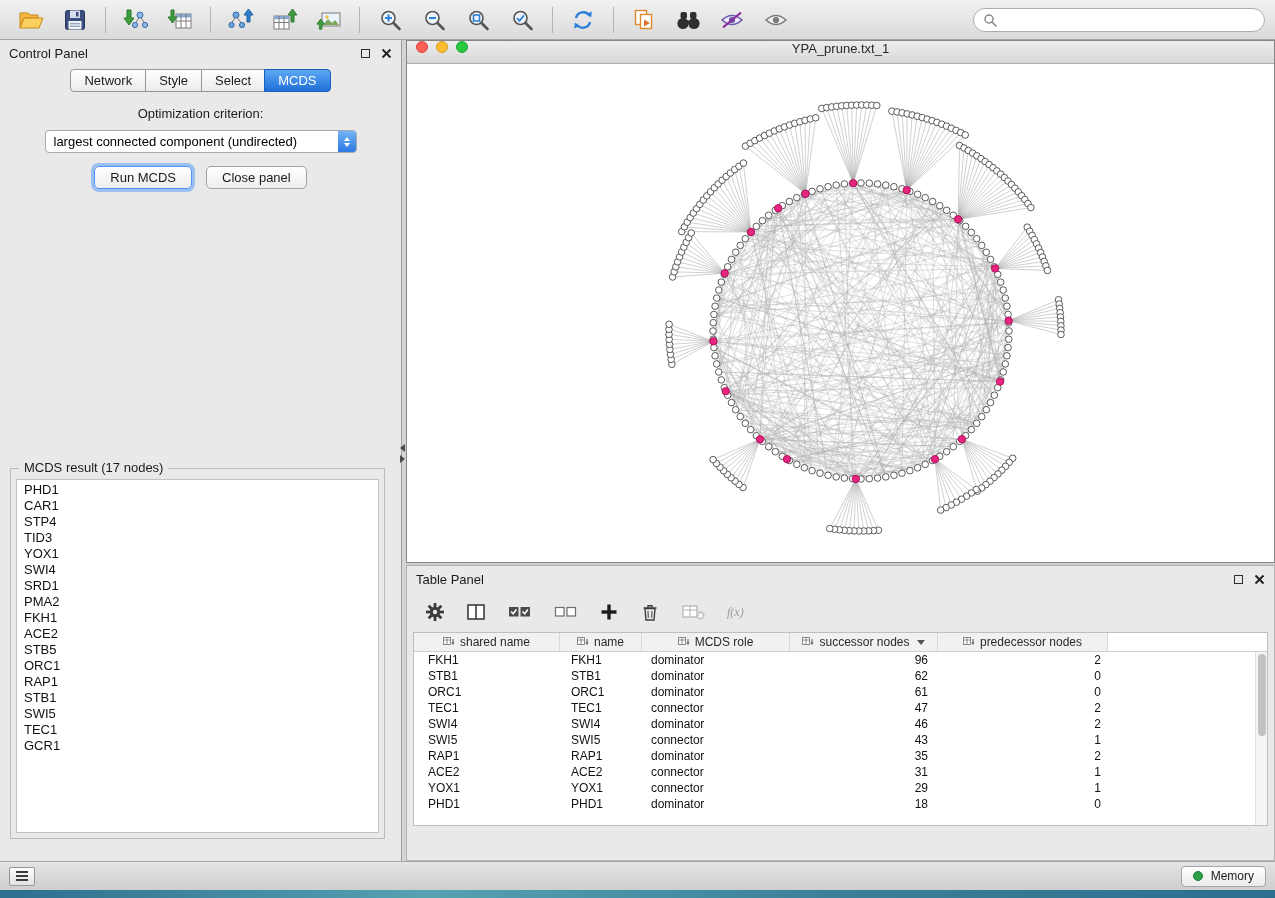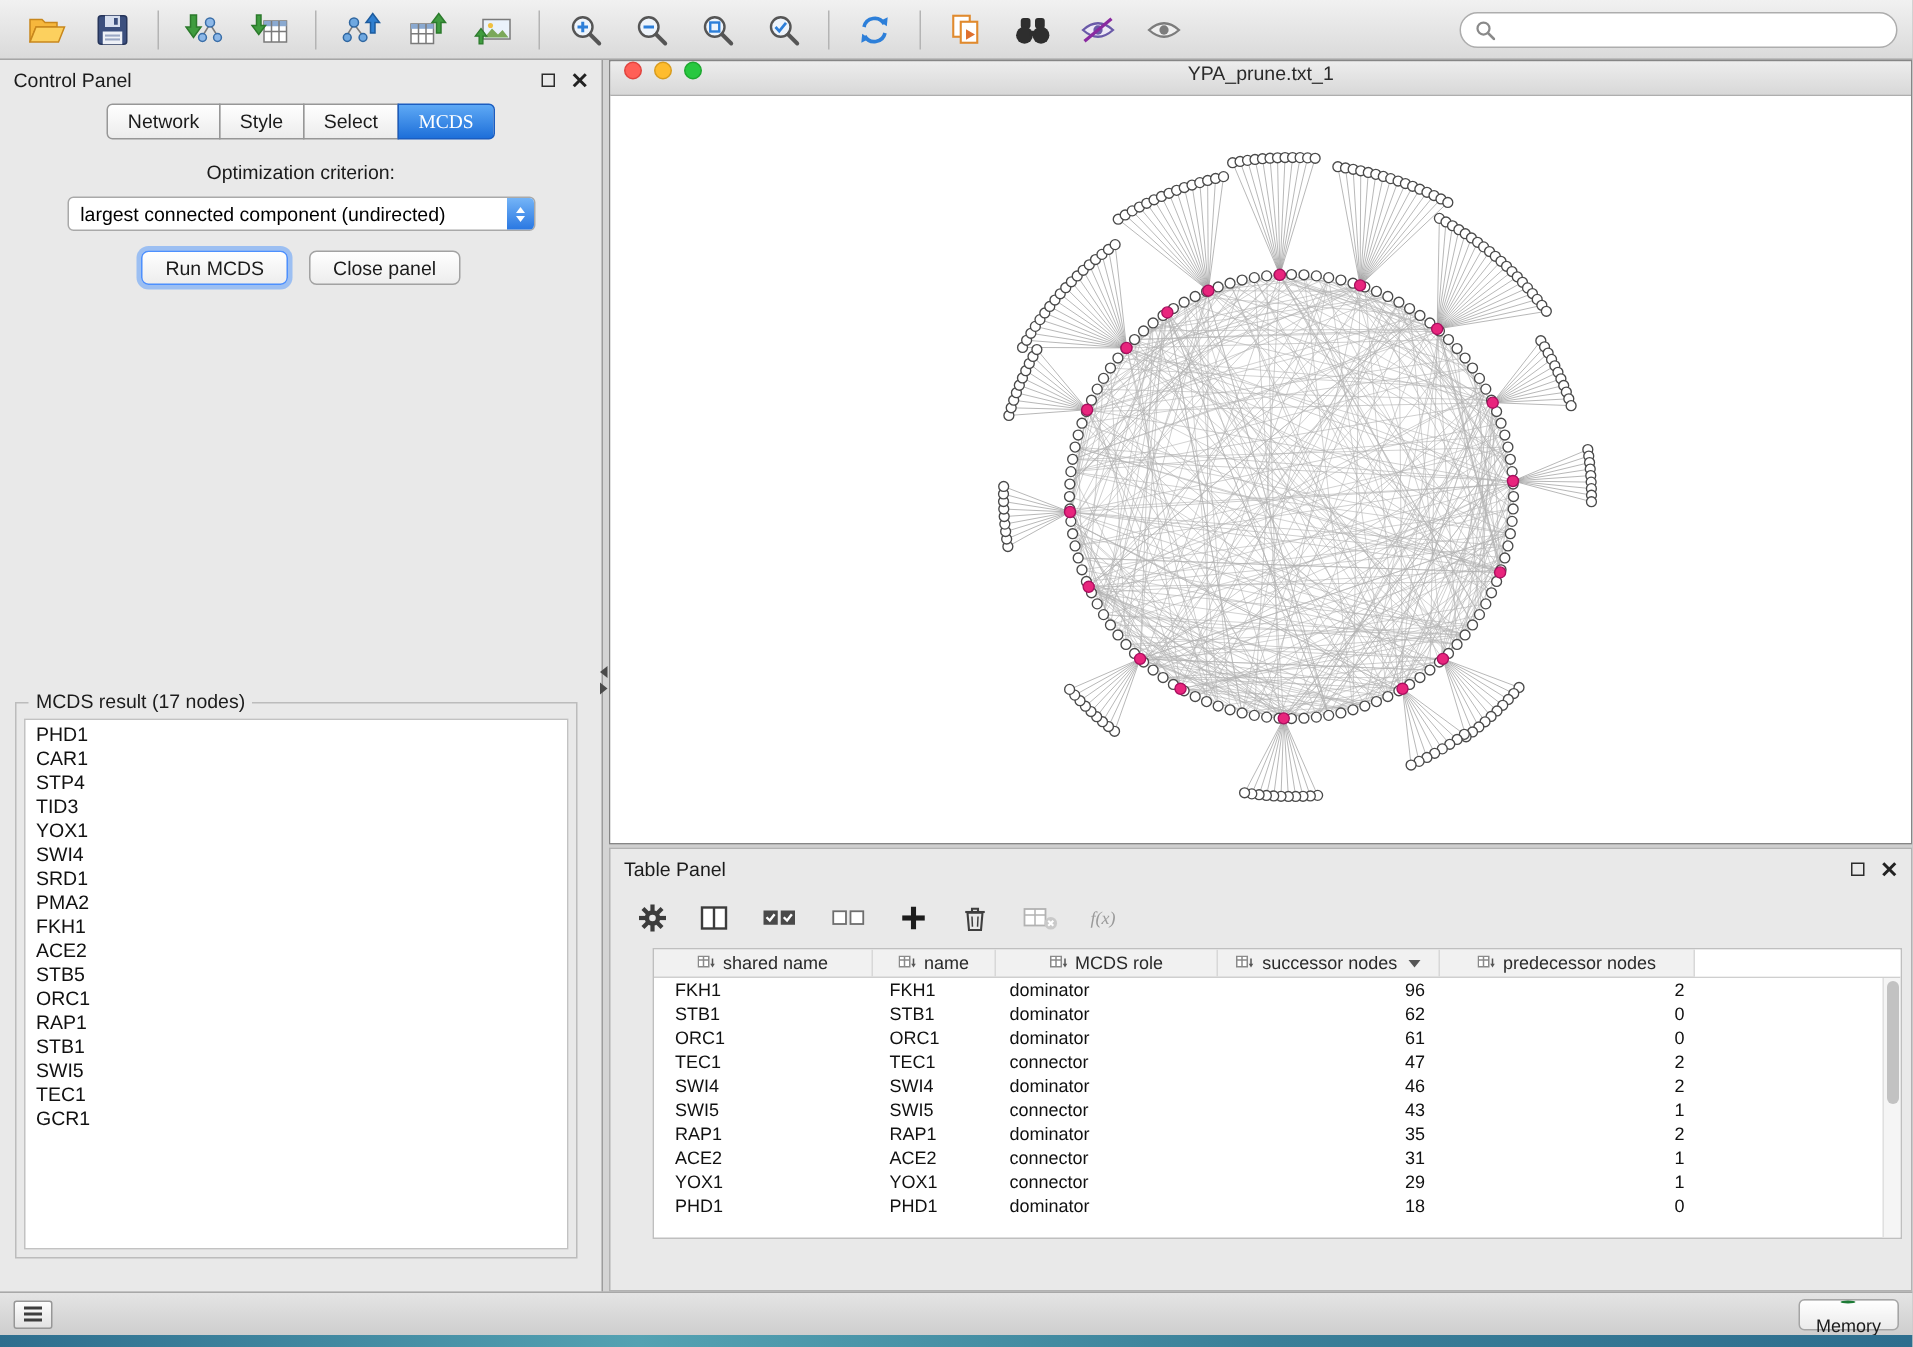--- a/index.html
+++ b/index.html
@@ -28,21 +28,21 @@
                   font-size:13px; color:#1b1b1b; }
   .win-btns { margin-left:auto; display:flex; gap:11px; align-items:center; }
   .btn-float { width:9px; height:9px; border:1.5px solid #2c2c2c; background:transparent; }
   .btn-close svg { display:block; }
   .cp-tabs { display:flex; justify-content:center; margin-top:3px; }
   .cp-tab, .tp-tab { font-size:13px; padding:3px 13px; background:linear-gradient(#ffffff,#ececec);
             border:1px solid #979797; margin-left:-1px; color:#1b1b1b; cursor:default; }
   .cp-tab:first-child, .tp-tab:first-child { border-radius:4px 0 0 4px; margin-left:0; }
   .cp-tab:last-child, .tp-tab:last-child { border-radius:0 4px 4px 0; }
   .cp-tab.active, .tp-tab.active { background:linear-gradient(#5ea9f5,#1e6fd9);
-            border-color:#1b5dc0; color:#fff;font-family:Liberation Serif, serif; }
+            border-color:#1b5dc0; color:#fff; }
   .opt-label { text-align:center; margin-top:14px; font-size:13px; color:#1b1b1b; }
   .dropdown { width:312px; height:23px; margin:9px auto 0; background:#fff;
               border:1px solid #a9a9a9; border-radius:4px; display:flex; align-items:center; }
   .dropdown .val { flex:1; font-size:13px; padding-left:8px; white-space:nowrap; overflow:hidden; }
   .stepper { width:18px; height:21px; border-radius:0 3px 3px 0;
              background:linear-gradient(#74b4f7,#2a78e2); display:flex; flex-direction:column;
              align-items:center; justify-content:center; gap:2px; }
   .tri-up { width:0; height:0; border-left:3.5px solid transparent; border-right:3.5px solid transparent;
             border-bottom:4px solid #fff; }
   .tri-down { width:0; height:0; border-left:3.5px solid transparent; border-right:3.5px solid transparent;
@@ -82,21 +82,21 @@
   .nw-canvas { position:absolute; left:0; top:23px; right:0; bottom:0; background:#fff; }
   .nw-canvas svg { width:100%; height:100%; display:block; }
 
   
   #table-panel { position:absolute; left:406px; top:565px; width:869px; height:296px;
                  background:#e9e9e9; border:1px solid #b2b2b2; }
   .tp-toolbar { height:40px; display:flex; align-items:center; padding:0 18px; gap:21px; }
   .tt { border:none; background:transparent; padding:0; display:flex; align-items:center; cursor:default; }
   .fx { font-family:"Liberation Serif", serif; font-style:italic; font-size:12px; color:#9a9a9a; }
   .tp-table { position:absolute; left:6px; right:6px; top:66px; bottom:34px; background:#fff;
-              border:1px solid #bfbfbf; overflow:hidden;margin-left:22px; }
+              border:1px solid #bfbfbf; overflow:hidden; }
   .thead { display:flex; height:19px; background:#f1f1f1; border-bottom:1px solid #cfcfcf; }
   .th { display:flex; align-items:center; justify-content:center; gap:5px; font-size:12px;
         color:#2a2a2a; border-right:1px solid #d8d8d8; }
   .th-fill { flex:1; background:#fff; border-right:none; }
   .w-shared{width:146px;} .w-name{width:82px;} .w-role{width:148px;}
   .w-succ{width:148px;} .w-pred{width:170px;}
   .chev { width:0; height:0; border-left:4px solid transparent; border-right:4px solid transparent;
           border-top:5px solid #555; margin-left:2px; }
   .trow { display:flex; height:16px; align-items:center; font-size:12px; color:#111; }
   .tcell { padding:0 6px; overflow:hidden; white-space:nowrap; }
@@ -114,21 +114,21 @@
   #status-bar { position:absolute; left:0; top:861px; width:1275px; height:29px;
                 background:linear-gradient(#e4e4e4,#cecece); border-top:1px solid #a8a8a8;
                 display:flex; align-items:center; padding:0 9px; }
   .menu-btn { width:26px; height:19px; border:1px solid #979797; border-radius:2px;
               background:linear-gradient(#fdfdfd,#e2e2e2); display:flex; align-items:center;
               justify-content:center; cursor:default; }
   .hamburger { display:flex; flex-direction:column; gap:2px; }
   .hamburger span { width:12px; height:2px; background:#3d3d3d; }
   .memory-btn { margin-left:auto; height:21px; border:1px solid #a5a5a5; border-radius:4px;
                 background:linear-gradient(#ffffff,#ebebeb); display:flex; align-items:center;
-                gap:8px; padding:0 11px; font-size:12px; color:#1b1b1b; cursor:default;flex-direction:column; }
+                gap:8px; padding:0 11px; font-size:12px; color:#1b1b1b; cursor:default; }
   .green-dot { width:10px; height:10px; border-radius:50%; background:#2aa04a; border:1px solid #1d7a36; }
   #desktop-strip { position:absolute; left:0; top:890px; width:1275px; height:8px;
                    background:linear-gradient(90deg,#2e6e8e,#54a2b2,#3a7f98,#2e6e8e); }
 </style>
 </head>
 <body>
 
 <div id="app">
 
   <header id="toolbar">

